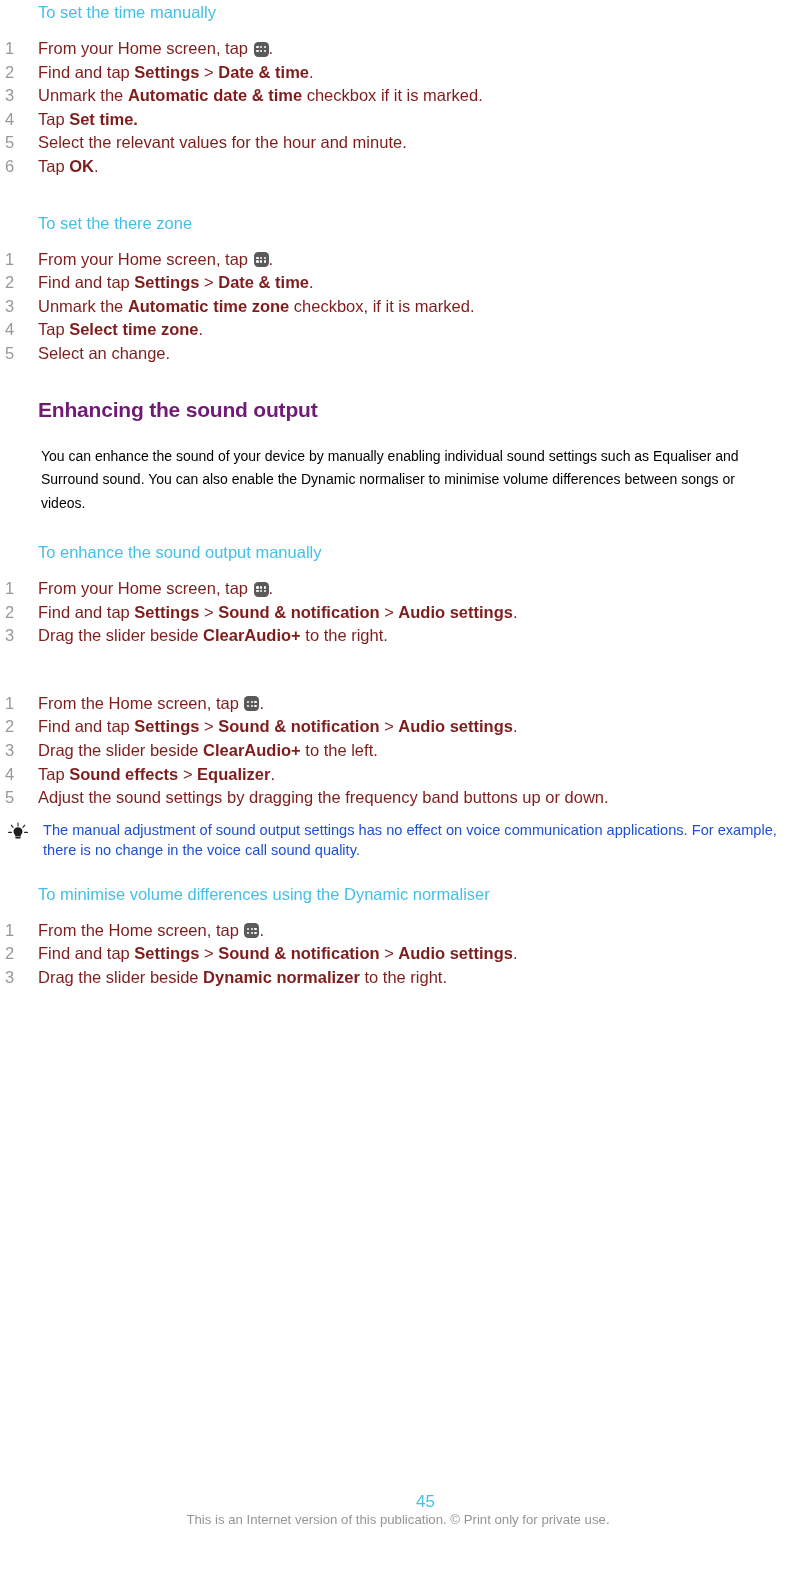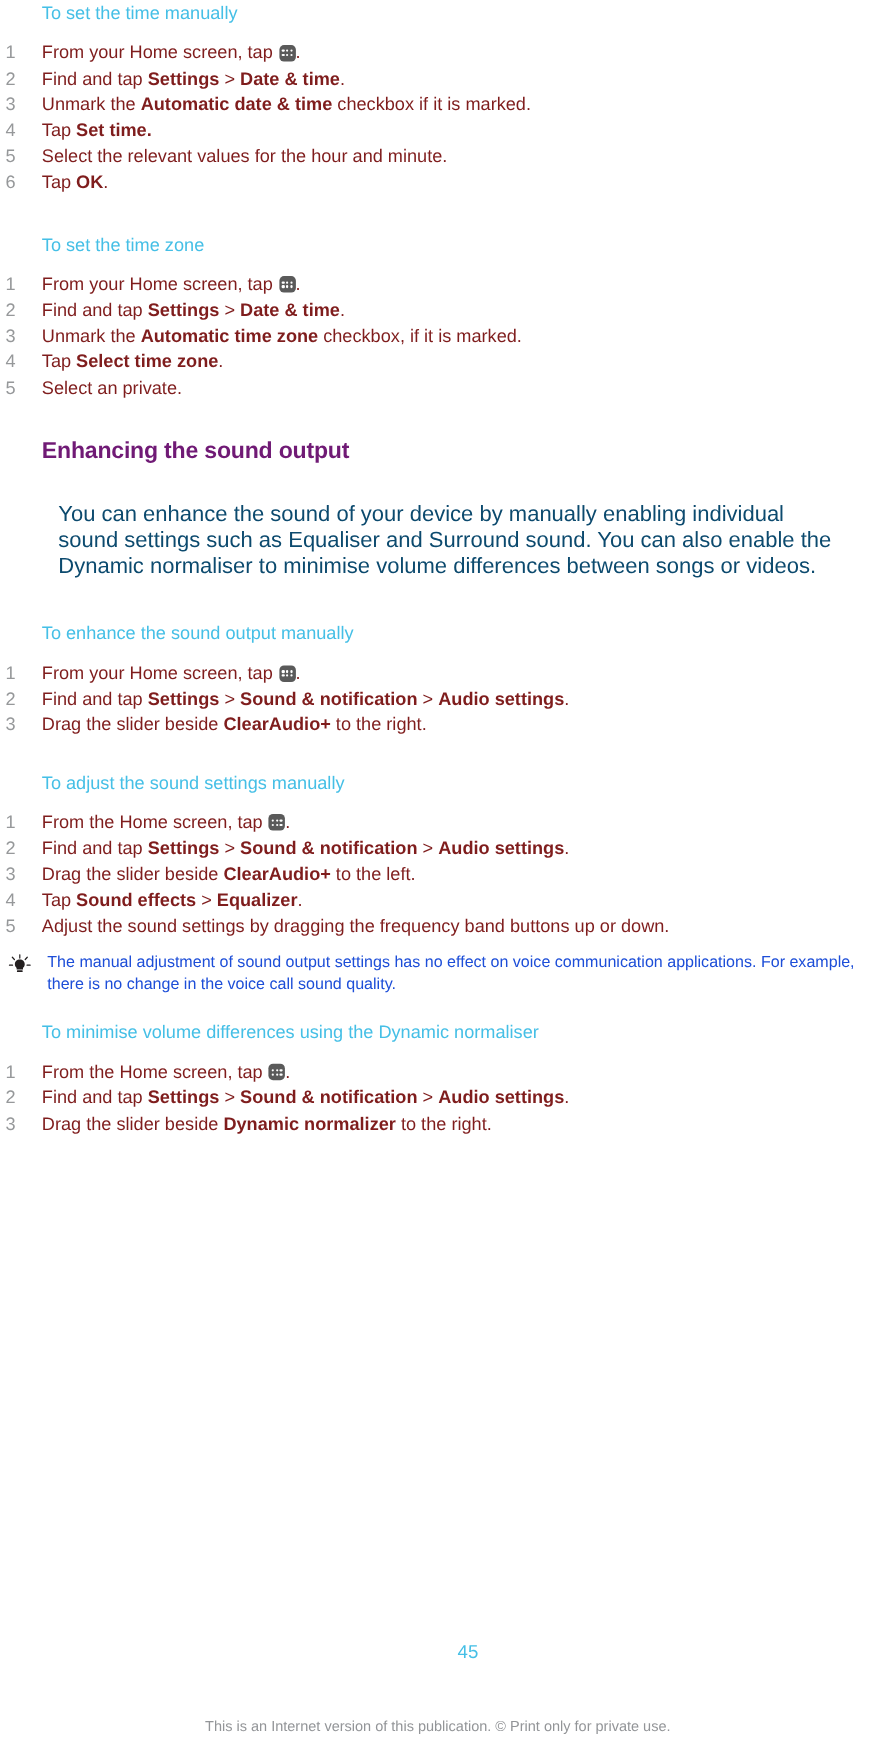--- a/index.html
+++ b/index.html
@@ -41,25 +41,25 @@
     font-size: 16.5px;
     font-weight: normal;
     color: #45bfe6;
     margin: 0;
     padding: 0;
     line-height: 21px;
   }
 
   
   p.body-text {
-    font-size: 20px;
+    font-size: 14px;
     line-height: 23.5px;
-    margin: 15px;
-    padding: 0;
-    color: #0c4a6e;
+    margin: 3px;
+    padding: 0;
+    color: #000000;
   }
 
   
   ol.steps {
     list-style: none;
     margin: 0;
     padding: 0;
     counter-reset: stepnum;
   }
   ol.steps > li {
@@ -135,21 +135,21 @@
     position: absolute;
     left: 416px;
     top: 1492px;
     font-size: 17px;
     color: #45bfe6;
   }
   .footer-note {
     position: absolute;
     left: 0;
     right: 0;
-    top: 1562px;
+    top: 1512px;
     text-align: center;
     font-size: 13.2px;
     color: #939598;
   }
 
   
   .sp-2  { height: 2px; }
   .sp-10 { height: 10px; }
   .sp-14 { height: 14px; }
   .sp-18 { height: 18px; }
@@ -172,29 +172,29 @@
       <li><span>From your Home screen, tap </span><span class="drawer-icon"><i></i><i></i><i></i><i></i><i></i><i></i></span><span>.</span></li>
       <li>Find and tap <span class="b">Settings</span><span class="gt"> &gt; </span><span class="b">Date &amp; time</span>.</li>
       <li>Unmark the <span class="b">Automatic date &amp; time</span> checkbox if it is marked.</li>
       <li>Tap <span class="b">Set time.</span></li>
       <li>Select the relevant values for the hour and minute.</li>
       <li>Tap <span class="b">OK</span>.</li>
     </ol>
 
     <div class="sp-34"></div>
     <div style="padding-left:33px;">
-      <h3 class="proc-title">To set the time zone</h3>
+      <h3 class="proc-title">To set the there zone</h3>
     </div>
     <div class="sp-14"></div>
     <ol class="steps">
       <li><span>From your Home screen, tap </span><span class="drawer-icon"><i></i><i></i><i></i><i></i><i></i><i></i></span><span>.</span></li>
       <li>Find and tap <span class="b">Settings</span><span class="gt"> &gt; </span><span class="b">Date &amp; time</span>.</li>
       <li>Unmark the <span class="b">Automatic time zone</span> checkbox, if it is marked.</li>
       <li>Tap <span class="b">Select time zone</span>.</li>
-      <li>Select an private.</li>
+      <li>Select an change.</li>
     </ol>
 
     <div class="sp-30"></div>
     <div style="padding-left:33px;">
       <h2 class="section-title">Enhancing the sound output</h2>
     </div>
     <div class="sp-18"></div>
     <div style="padding-left:33px; padding-right:8px;">
       <p class="body-text">You can enhance the sound of your device by manually enabling individual sound settings such as Equaliser and Surround sound. You can also enable the Dynamic normaliser to minimise volume differences between songs or videos.</p>
     </div>
@@ -204,23 +204,20 @@
       <h3 class="proc-title">To enhance the sound output manually</h3>
     </div>
     <div class="sp-14"></div>
     <ol class="steps">
       <li><span>From your Home screen, tap </span><span class="drawer-icon"><i></i><i></i><i></i><i></i><i></i><i></i></span><span>.</span></li>
       <li>Find and tap <span class="b">Settings</span><span class="gt"> &gt; </span><span class="b">Sound &amp; notification</span><span class="gt"> &gt; </span><span class="b">Audio settings</span>.</li>
       <li>Drag the slider beside <span class="b">ClearAudio+</span> to the right.</li>
     </ol>
 
     <div class="sp-30"></div>
-    <div style="padding-left:33px;">
-      <h3 class="proc-title">To adjust the sound settings manually</h3>
-    </div>
     <div class="sp-14"></div>
     <ol class="steps">
       <li><span>From the Home screen, tap </span><span class="drawer-icon"><i></i><i></i><i></i><i></i><i></i><i></i></span><span>.</span></li>
       <li>Find and tap <span class="b">Settings</span><span class="gt"> &gt; </span><span class="b">Sound &amp; notification</span><span class="gt"> &gt; </span><span class="b">Audio settings</span>.</li>
       <li>Drag the slider beside <span class="b">ClearAudio+</span> to the left.</li>
       <li>Tap <span class="b">Sound effects</span><span class="gt"> &gt; </span><span class="b">Equalizer</span>.</li>
       <li>Adjust the sound settings by dragging the frequency band buttons up or down.</li>
     </ol>
 
     <div class="sp-10"></div>

